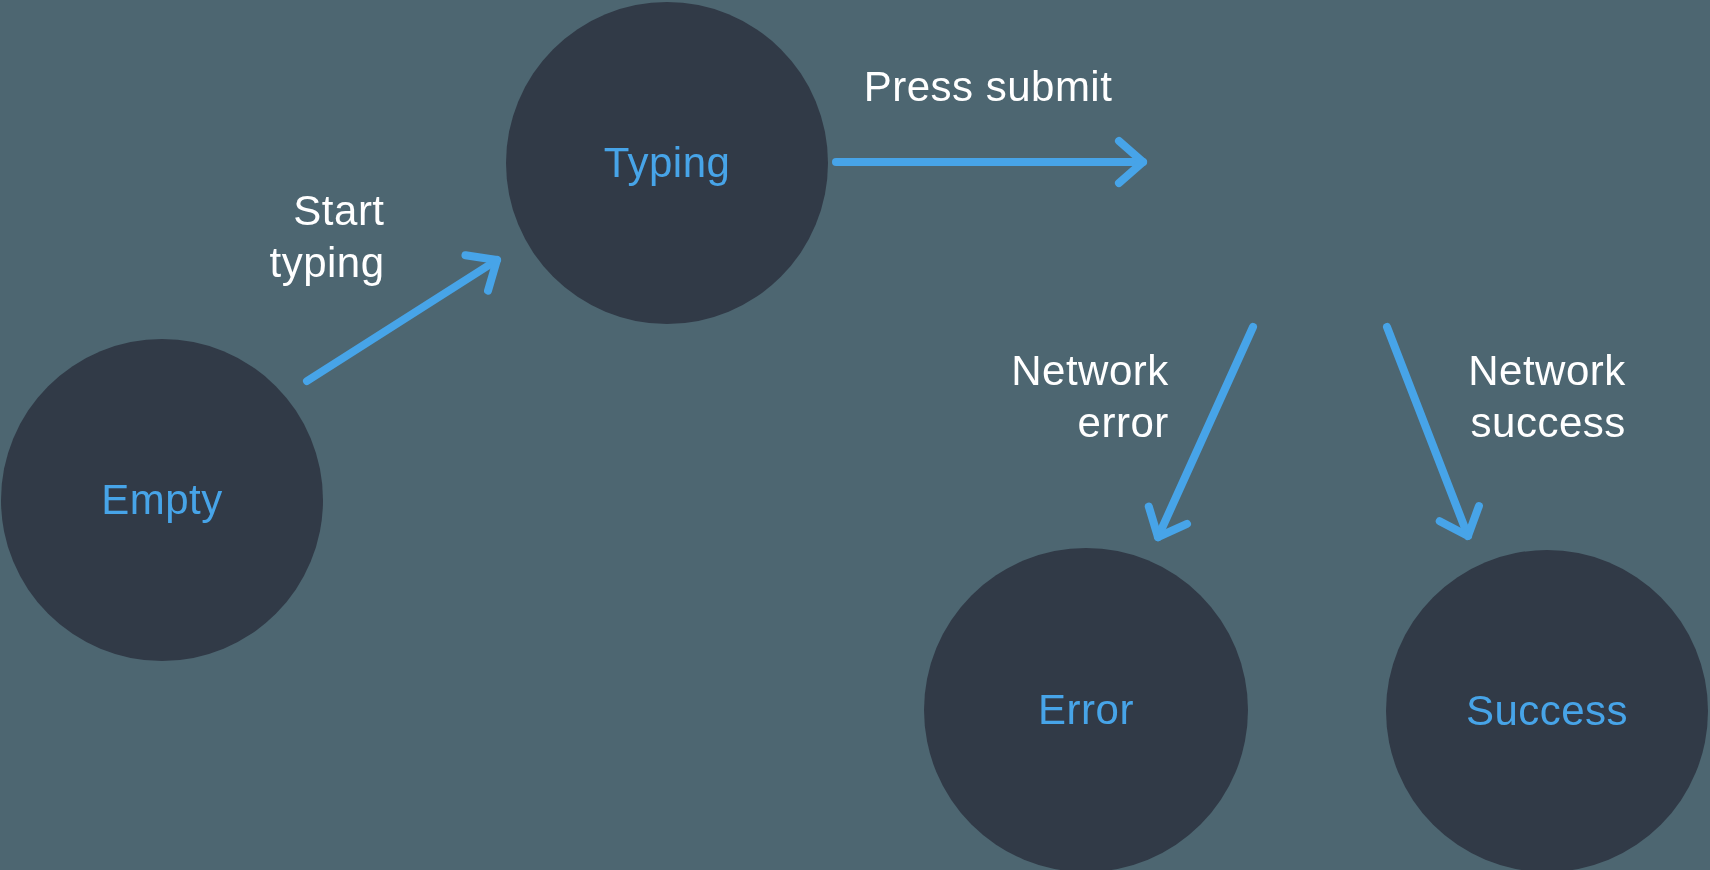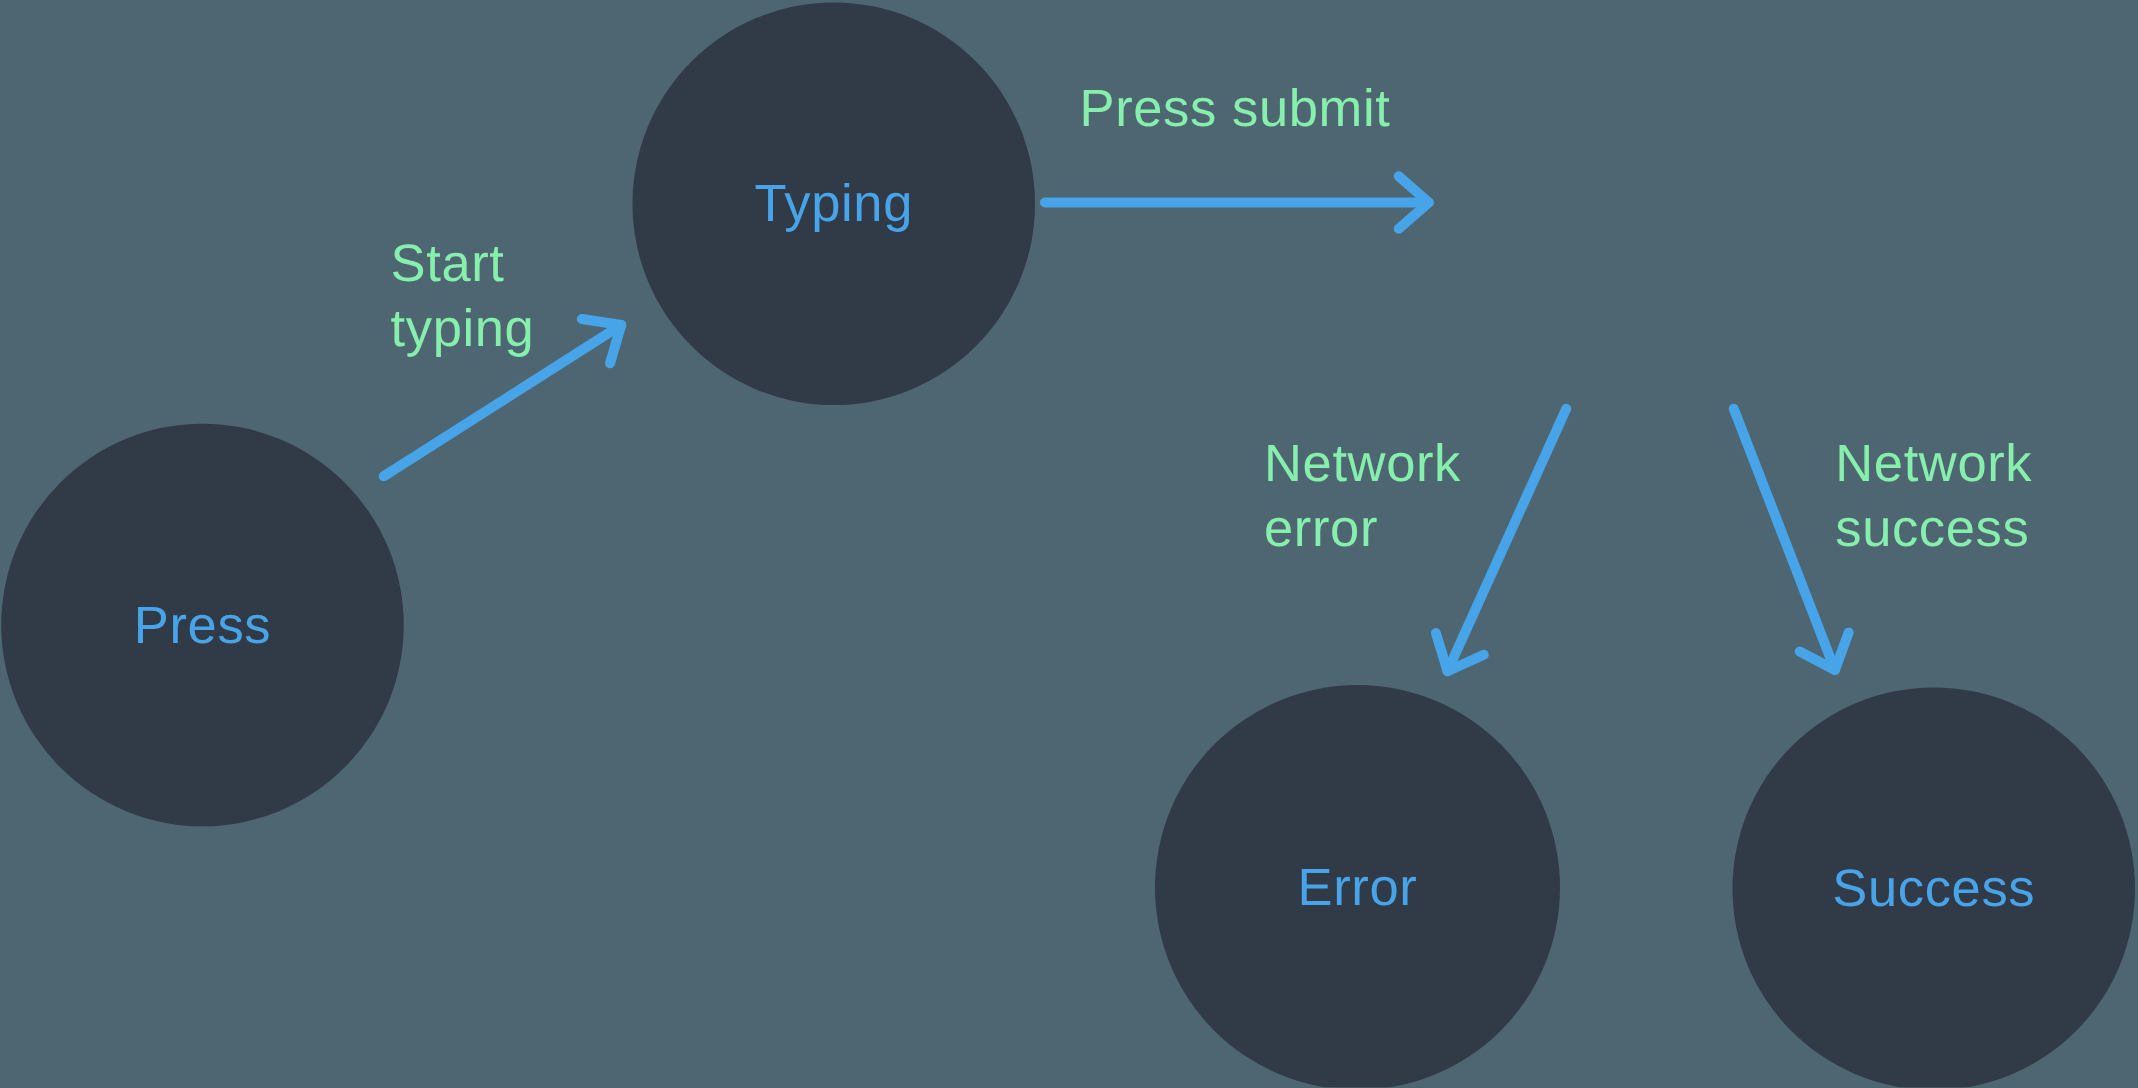--- a/index.html
+++ b/index.html
@@ -38,28 +38,28 @@
     white-space: nowrap;
   }
   .state.empty      { left: 1px;    top: 339px; width: 322px; height: 322px; }
   .state.typing     { left: 506px;  top: 2px;   width: 322px; height: 322px; }
   .state.submitting { left: 1168px; top: 0px;   width: 324px; height: 324px; }
   .state.error      { left: 924px;  top: 548px; width: 324px; height: 324px; }
   .state.success    { left: 1386px; top: 550px; width: 322px; height: 322px; }
   .edge-label {
     position: absolute;
     transform: translate(-50%, -50%);
-    color: #86efac;
+    color: #ffffff;
     font-size: 42px;
     line-height: 52px;
     letter-spacing: 0.5px;
-    text-align: left;
+    text-align: right;
     white-space: pre-line;
   }
-  .edge-label.start-typing    { left: 327px;  top: 237px; margin-left: 43px; }
+  .edge-label.start-typing    { left: 327px;  top: 237px; }
   .edge-label.press-submit    { left: 988px;  top: 87px;  }
   .edge-label.network-error   { left: 1090px; top: 397px; }
   .edge-label.network-success { left: 1547px; top: 397px; }
 </style>
 </head>
 <body>
 
 <div class="canvas">
 
   <svg class="arrows" viewBox="0 0 1710 870" xmlns="http://www.w3.org/2000/svg">
@@ -68,21 +68,21 @@
         <path d="M -24 -21 L 0 0 L -24 21" fill="none" stroke="#47a4e8" stroke-width="8" stroke-linecap="round" stroke-linejoin="round"></path>
       </marker>
     </defs>
     <line x1="307" y1="381" x2="497" y2="260" stroke="#47a4e8" stroke-width="8" stroke-linecap="round" marker-end="url(#chevron)"></line>
     <line x1="836" y1="162" x2="1143" y2="162" stroke="#47a4e8" stroke-width="8" stroke-linecap="round" marker-end="url(#chevron)"></line>
     <line x1="1253" y1="327" x2="1158" y2="537" stroke="#47a4e8" stroke-width="8" stroke-linecap="round" marker-end="url(#chevron)"></line>
     <line x1="1387" y1="327" x2="1468" y2="536" stroke="#47a4e8" stroke-width="8" stroke-linecap="round" marker-end="url(#chevron)"></line>
   </svg>
 
   <div class="state empty">
-    <span>Press</span>
+    <span>Empty</span>
   </div>
   <div class="state typing">
     <span>Typing</span>
   </div>
   <div class="state error">
     <span>Error</span>
   </div>
   <div class="state success">
     <span>Success</span>
   </div>

